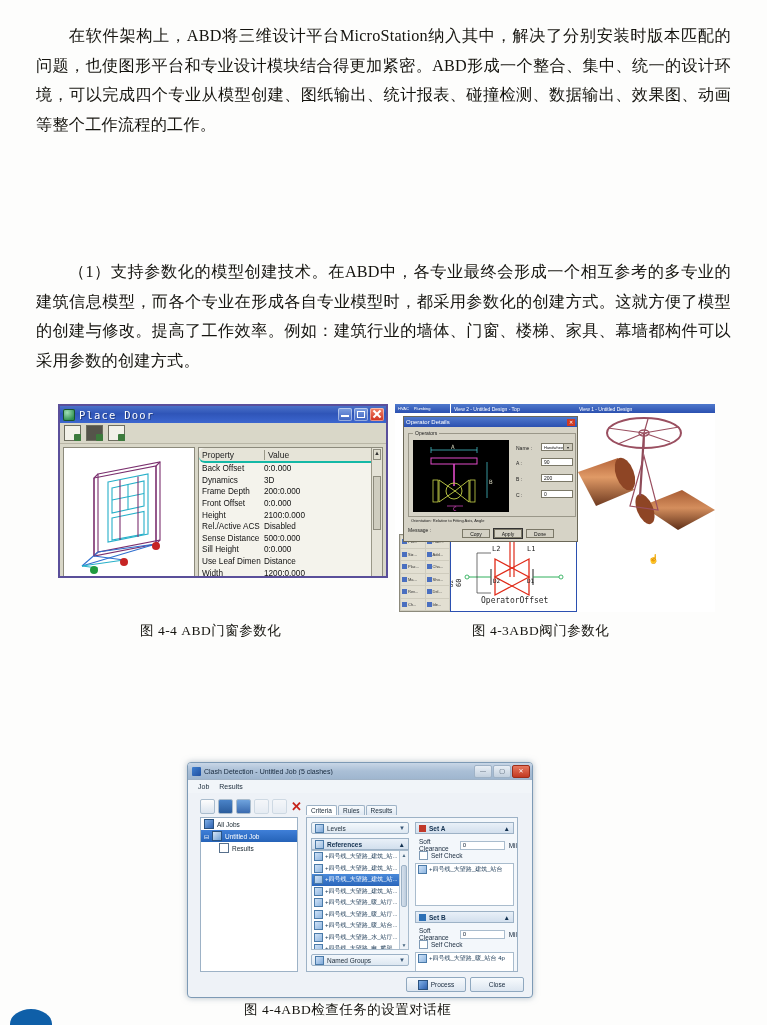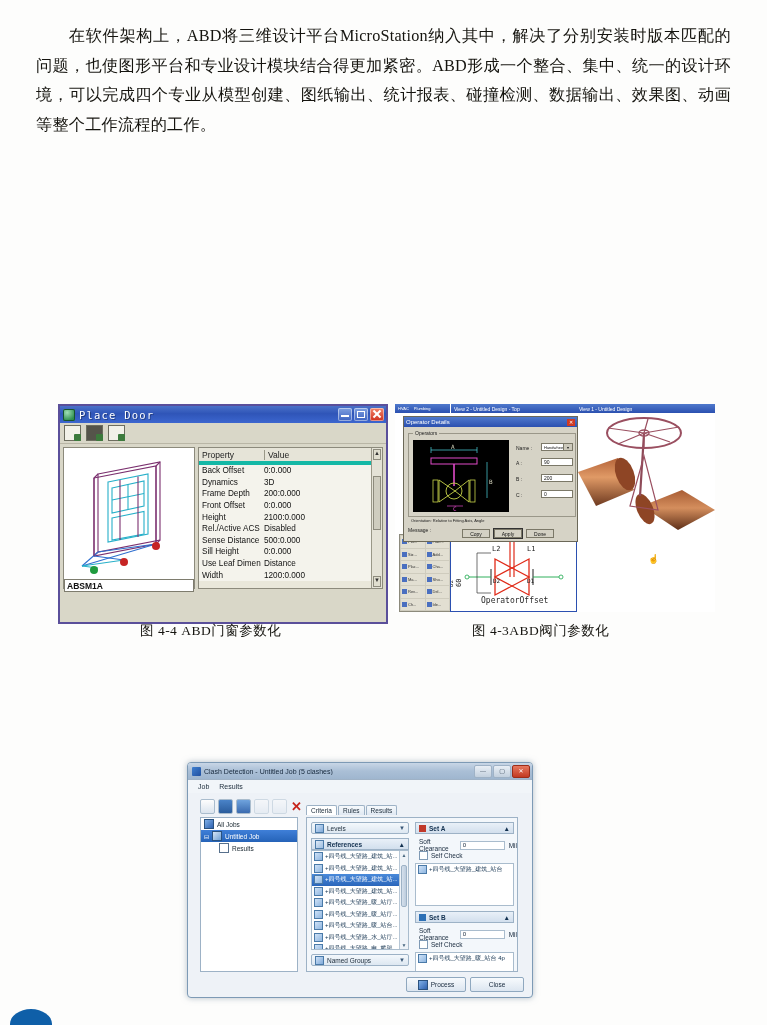--- a/index.html
+++ b/index.html
@@ -111,22 +111,22 @@
     position: relative; overflow: hidden;
   }
   .proplist {
     background: #f4f3ec; border: 1px solid #8c8a7c;
     position: relative; overflow: hidden;
     font-family: "Liberation Sans", sans-serif;
     flex: 1;
   }
   .prop-head {
     display: flex; height: 13px; align-items: center;
-    background: #e6e4d8; border-bottom: 4px solid #14b8a6;
-    font-size: 8.5px; color: #1c1c1c;
+    background: #e6e4d8; border-bottom: 2px solid #14b8a6;
+    font-size: 8.5px; color: #1c1c1c; border-radius: 6px;
   }
   .prop-head span { padding-left: 3px; }
   .prop-head .c1 { width: 62px; border-right: 1px solid #9a9888; }
   .prop-rows { font-size: 8.2px; color: #111; }
   .prop-row { display: flex; height: 11.6px; align-items: center; }
   .prop-row .c1 { width: 62px; padding-left: 3px; box-sizing: border-box;
                   overflow: hidden; white-space: nowrap; }
   .prop-row .c2 { padding-left: 3px; }
   .prop-gap { height: 10px; background: #e9e7da; }
   .scroll-col {
@@ -406,22 +406,25 @@
 <body>
 
 <div class="page">
 
   <div class="para" style="top:22px;">
     <span class="ind"></span><span>在软件架构上，ABD将三维设计平台MicroStation纳入其中，解决了分别安装时版本匹配的问题，也使图形平台和专业设计模块结合得更加紧密。ABD形成一个整合、集中、统一的设计环境，可以完成四个专业从模型创建、图纸输出、统计报表、碰撞检测、数据输出、效果图、动画等整个工作流程的工作。</span>
   </div>
 
 
 
-
-  <div class="win-xp" style="left:58px; top:404px; width:330px; height:220px;">
+  <div class="para" style="top:258px;">
+    <span class="ind"></span><span>（1）支持参数化的模型创建技术。在ABD中，各专业最终会形成一个相互参考的多专业的建筑信息模型，而各个专业在形成各自专业模型时，都采用参数化的创建方式。这就方便了模型的创建与修改。提高了工作效率。例如：建筑行业的墙体、门窗、楼梯、家具、幕墙都构件可以采用参数的创建方式。</span>
+  </div>
+
+  <div class="win-xp" style="left:58px; top:404px; width:330px; height:174px;">
 
     <div class="xp-title">
       <span class="xp-ico"></span>
       <span class="xp-title-text">Place Door</span>
       <span class="xp-btns">
         <span class="xp-btn min">
             <i></i>
           </span>
         <span class="xp-btn max">
             <i></i>
@@ -946,15 +949,18 @@
 
     <div class="btn7" style="left:218px; top:214px; width:58px;">
       <span style="width:8px;height:8px;background:linear-gradient(135deg,#7fb0e8,#2f62b0);border:1px solid #2a527f;"></span>
       <span>Process</span>
     </div>
     <div class="btn7" style="left:282px; top:214px; width:52px;">
       <span>Close</span>
     </div>
   </div>
 
+  <div class="fig-caption" style="left:244px; top:1001px; font-size:13.5px;">
+    <span>图 4-4ABD检查任务的设置对话框</span>
+  </div>
 
   <div class="corner-blob"></div>
 </div>
 
 </body></html>

